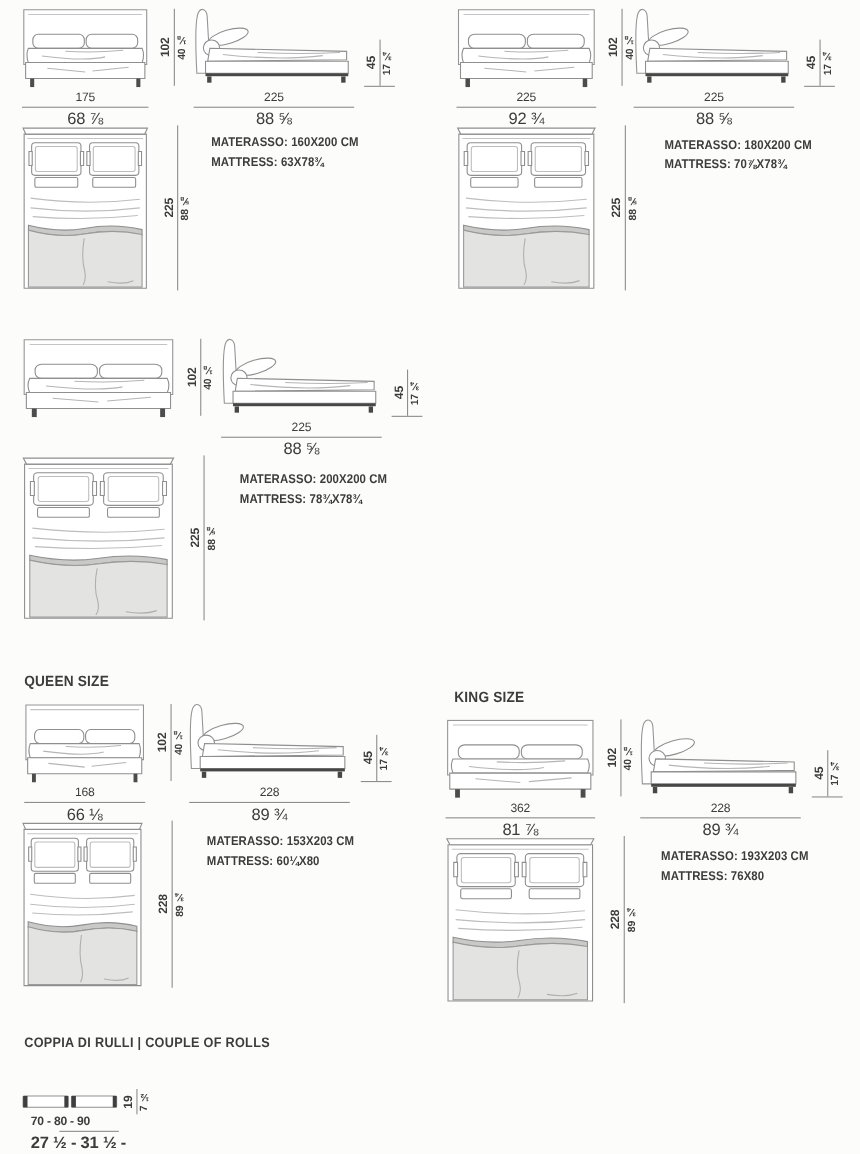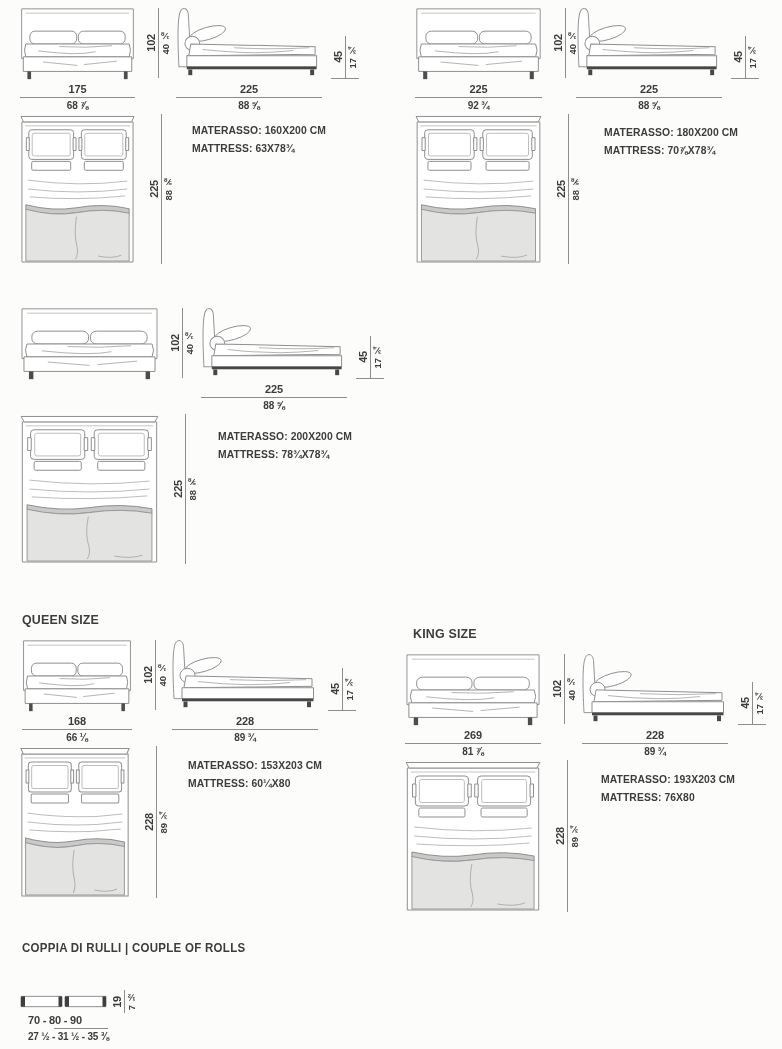--- a/index.html
+++ b/index.html
@@ -3,24 +3,24 @@
 <meta charset="utf-8">
 <style>
   html,body{margin:0;padding:0}
   body{width:782px;height:1049px;background:#fcfcfa;position:relative;overflow:hidden;
        font-family:"Liberation Sans","DejaVu Sans",sans-serif;color:#3c3c3c}
   .group{position:absolute;width:391px;height:300px}
   .fig{position:absolute;margin:0;padding:0}
   .fig svg{display:block;width:100%;height:100%}
   .fig svg *{vector-effect:non-scaling-stroke}
   
-  .hdim{position:absolute;text-align:center;font-weight:700;line-height:1.15}
+  .hdim{position:absolute;text-align:center;font-weight:400;line-height:1.15}
   .dcm{font-size:11px;letter-spacing:-0.2px}
   .dbar{height:1px;background:#8d8d8d;margin:1px 0 2px}
-  .din{font-size:10px;letter-spacing:-0.2px}
+  .din{font-size:15px;letter-spacing:-0.2px}
   
   .vdim{position:absolute;display:flex;align-items:center}
   .vbar{width:1px;align-self:stretch;background:#8d8d8d}
   .vcm,.vin{writing-mode:vertical-rl;transform:rotate(180deg);font-weight:700;
             white-space:nowrap;padding:0 1px;text-align:center}
   .vcm{font-size:11px;letter-spacing:-0.2px}
   .vin{font-size:9.5px;letter-spacing:-0.2px}
   .vdim.tick{border-bottom:1px solid #8d8d8d}
   .spec{position:absolute;font-weight:700;font-size:11.5px;line-height:1.55;
         letter-spacing:0.1px;white-space:nowrap;transform:scaleX(0.9);transform-origin:0 0}
@@ -365,21 +365,21 @@
       <rect x="9" y="74" width="4.5" height="9" fill="#4c4c4c"></rect>
       <rect x="126.5" y="74" width="4.5" height="9" fill="#4c4c4c"></rect>
     </svg>
   </figure>
   <div class="vdim" style="left:159px;top:33px;height:70px">
     <div class="vcm">102</div>
     <div class="vbar"></div>
     <div class="vin">40 ⅛</div>
   </div>
   <div class="hdim" style="left:14px;top:108px;width:136px">
-    <div class="dcm">269</div>
+    <div class="dcm">362</div>
     <div class="dbar"></div>
     <div class="din">81 ⅞</div>
   </div>
   <figure class="fig" style="left:189px;top:31px;width:150px;height:72px">
     <svg viewBox="0 0 150 76" preserveAspectRatio="none">
       <path d="M4 64 C2.5 34 2.5 12 5.5 5.5 C8 0.5 13 2.5 13.5 9 L16.5 64 Z" fill="#fff" stroke="#959595"></path>
       <ellipse cx="33" cy="29" rx="19" ry="6.5" transform="rotate(-17 33 29)" fill="#fff" stroke="#8f8f8f"></ellipse>
       <circle cx="17.5" cy="39.5" r="7.5" fill="#fff" stroke="#8f8f8f"></circle>
       <path d="M16 40 L142 43 L142 51 L14 52.5 Z" fill="#fff" stroke="#8f8f8f"></path>
       <path d="M28 46 Q80 52 120 47 M60 44 Q100 46 136 44" fill="none" stroke="#b5b5b5"></path>

